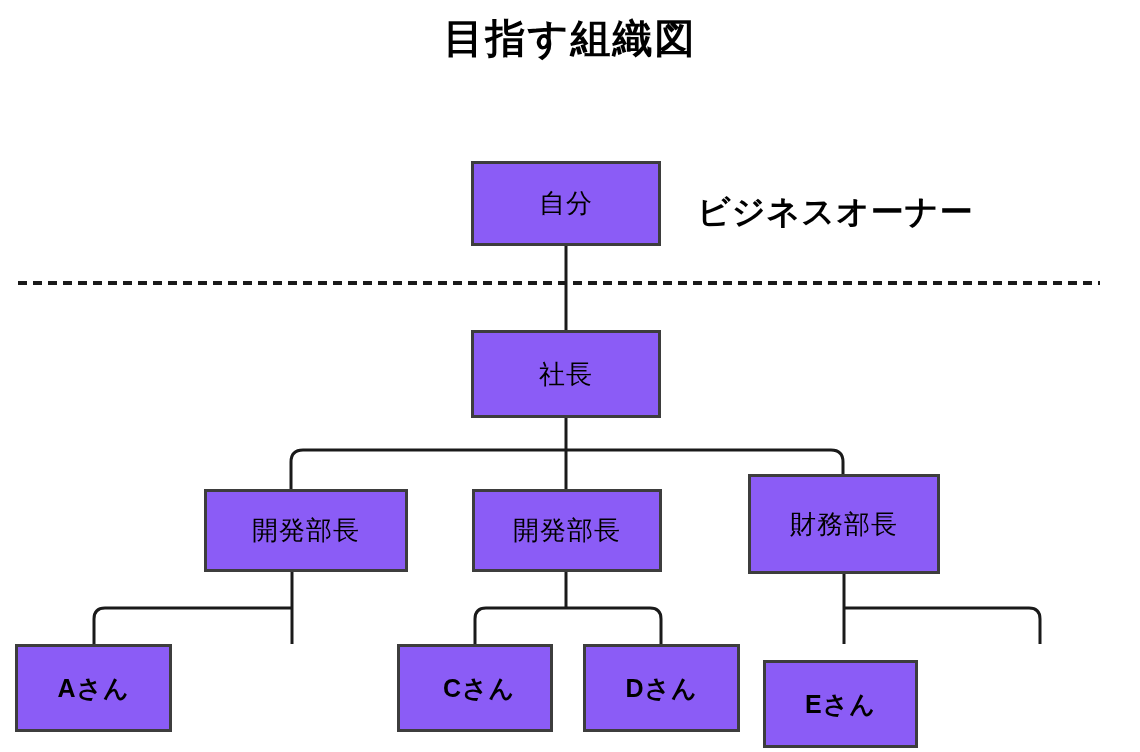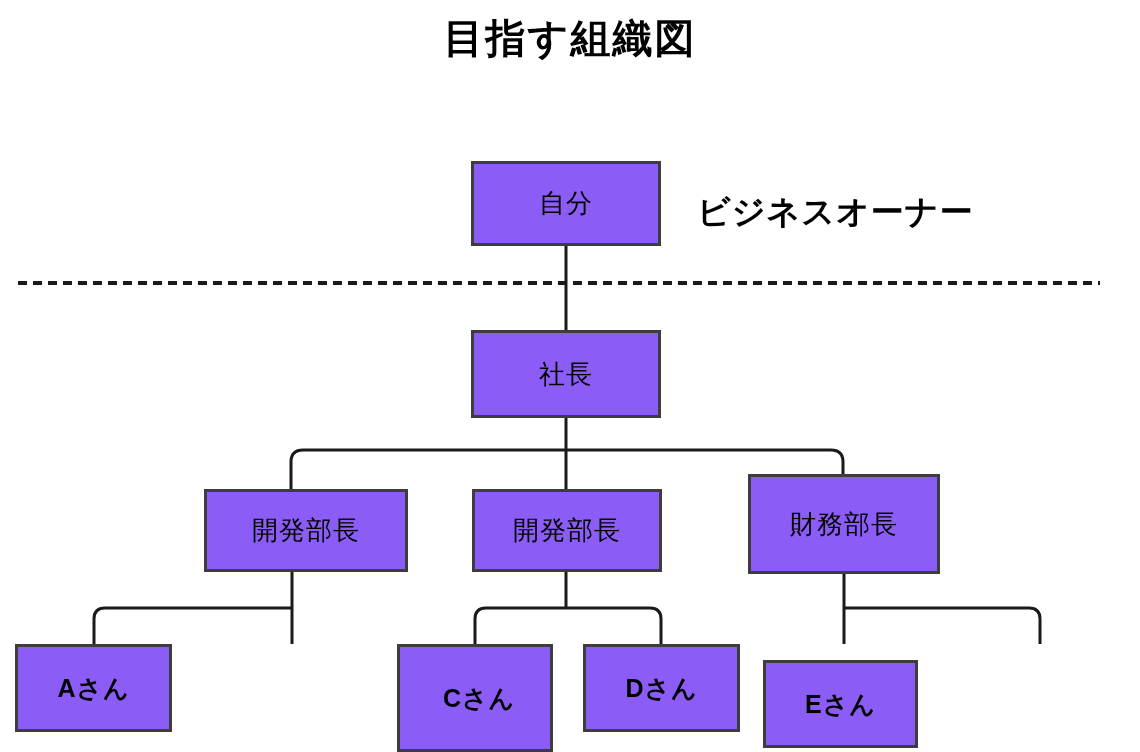--- a/index.html
+++ b/index.html
@@ -112,21 +112,21 @@
   <div class="node" style="left:472px; top:489px; width:190px; height:83px;">
     <span>開発部長</span>
   </div>
   <div class="node" style="left:748px; top:474px; width:192px; height:100px;">
     <span>財務部長</span>
   </div>
 
   <div class="node staff" style="left:15px; top:644px; width:157px; height:88px;">
     <span>Aさん</span>
   </div>
-  <div class="node staff" style="left:397px; top:644px; width:156px; height:108px;padding-left:8px;">
+  <div class="node staff" style="left:397px; top:644px; width:156px; height:88px;padding-left:8px;">
     <span>Cさん</span>
   </div>
   <div class="node staff" style="left:583px; top:644px; width:157px; height:88px;">
     <span>Dさん</span>
   </div>
   <div class="node staff" style="left:763px; top:644px; width:155px; height:88px;margin-top:16px;">
     <span>Eさん</span>
   </div>
 
 </div>

